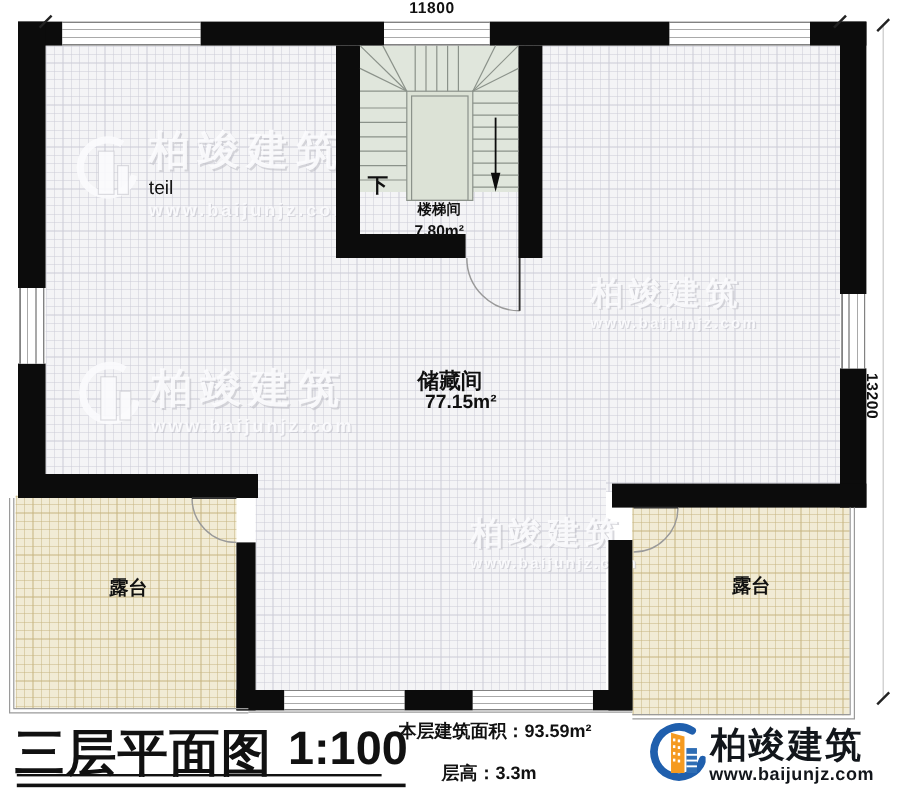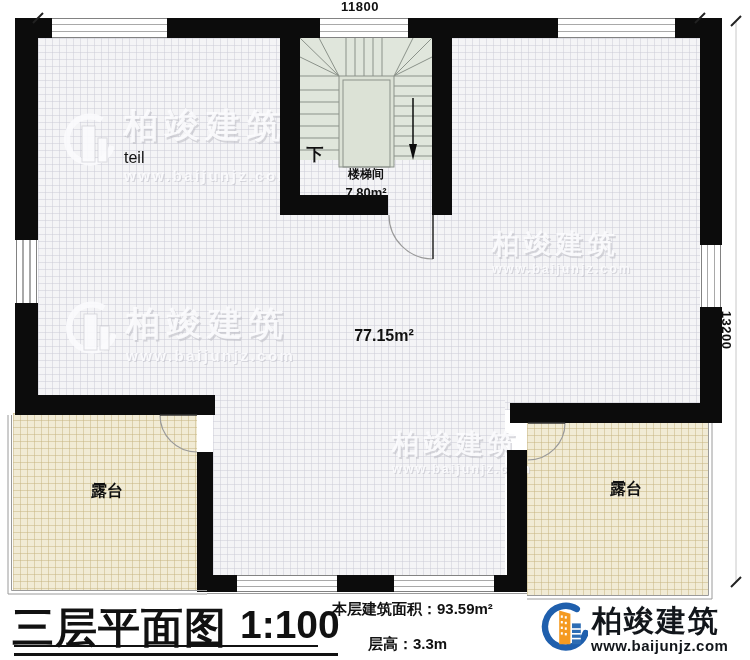--- a/index.html
+++ b/index.html
@@ -181,20 +181,21 @@
       <line x1="731" y1="26" x2="741" y2="16" stroke="#222" stroke-width="2"></line>
       <line x1="731" y1="587" x2="741" y2="577" stroke="#222" stroke-width="2"></line>
     </g>
   </svg>
 
   <div class="lbl dim" style="left:300px;top:0px;width:120px;">11800</div>
   <div class="lbl dim" style="left:696px;top:323px;width:60px;transform:rotate(90deg);">13200</div>
   <div class="lbl" style="left:304px;top:146px;width:22px;font-size:17px;">下</div>
   <div class="lbl" style="left:316px;top:168px;width:100px;font-size:12px;">楼梯间</div>
   <div class="lbl" style="left:316px;top:186px;width:100px;font-size:13px;">7.80m²</div>
+  <div class="lbl" style="left:315px;top:308px;width:120px;font-size:18px;">储藏间</div>
   <div class="lbl" style="left:324px;top:327px;width:120px;font-size:16px;">77.15m²</div>
   <div class="lbl" style="left:57px;top:482px;width:100px;font-size:16px;">露台</div>
   <div class="lbl" style="left:576px;top:480px;width:100px;font-size:16px;">露台</div>
 
   <div class="tb-title">三层平面图</div>
   <div class="tb-scale">1:100</div>
   <div class="tb-rule1"></div>
   <div class="tb-rule2"></div>
   <div class="tb-info" style="top:600px;">
     <span>本层建筑面积：</span><span>93.59m²</span>

